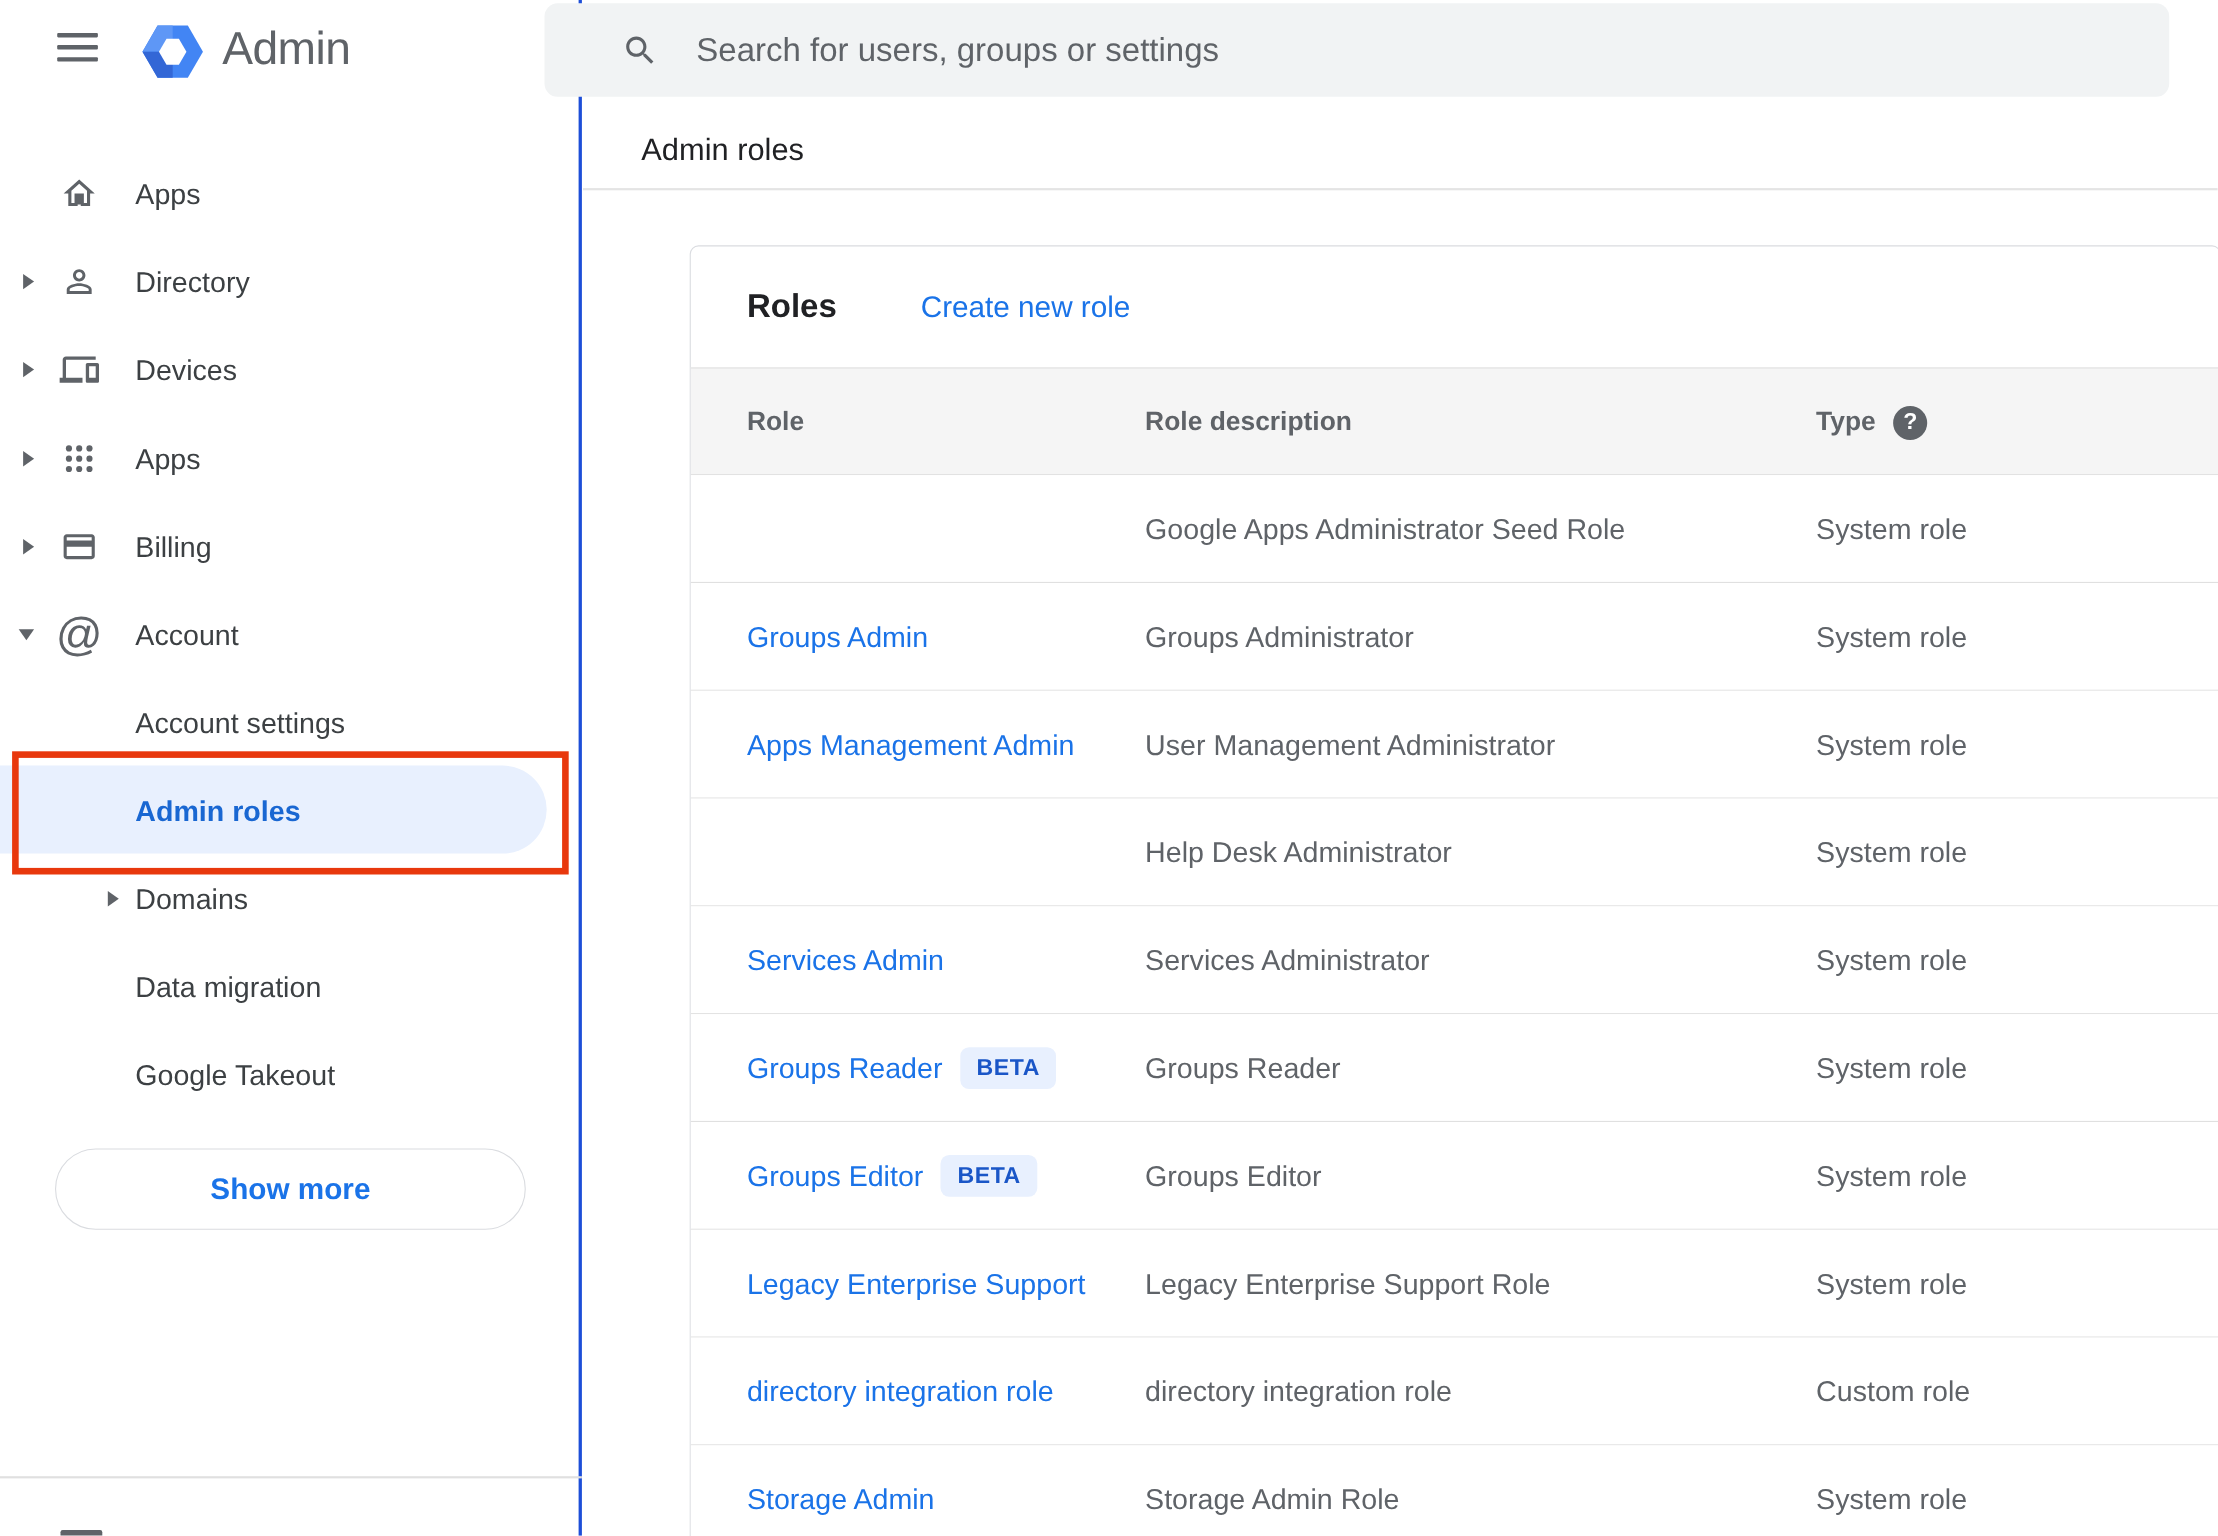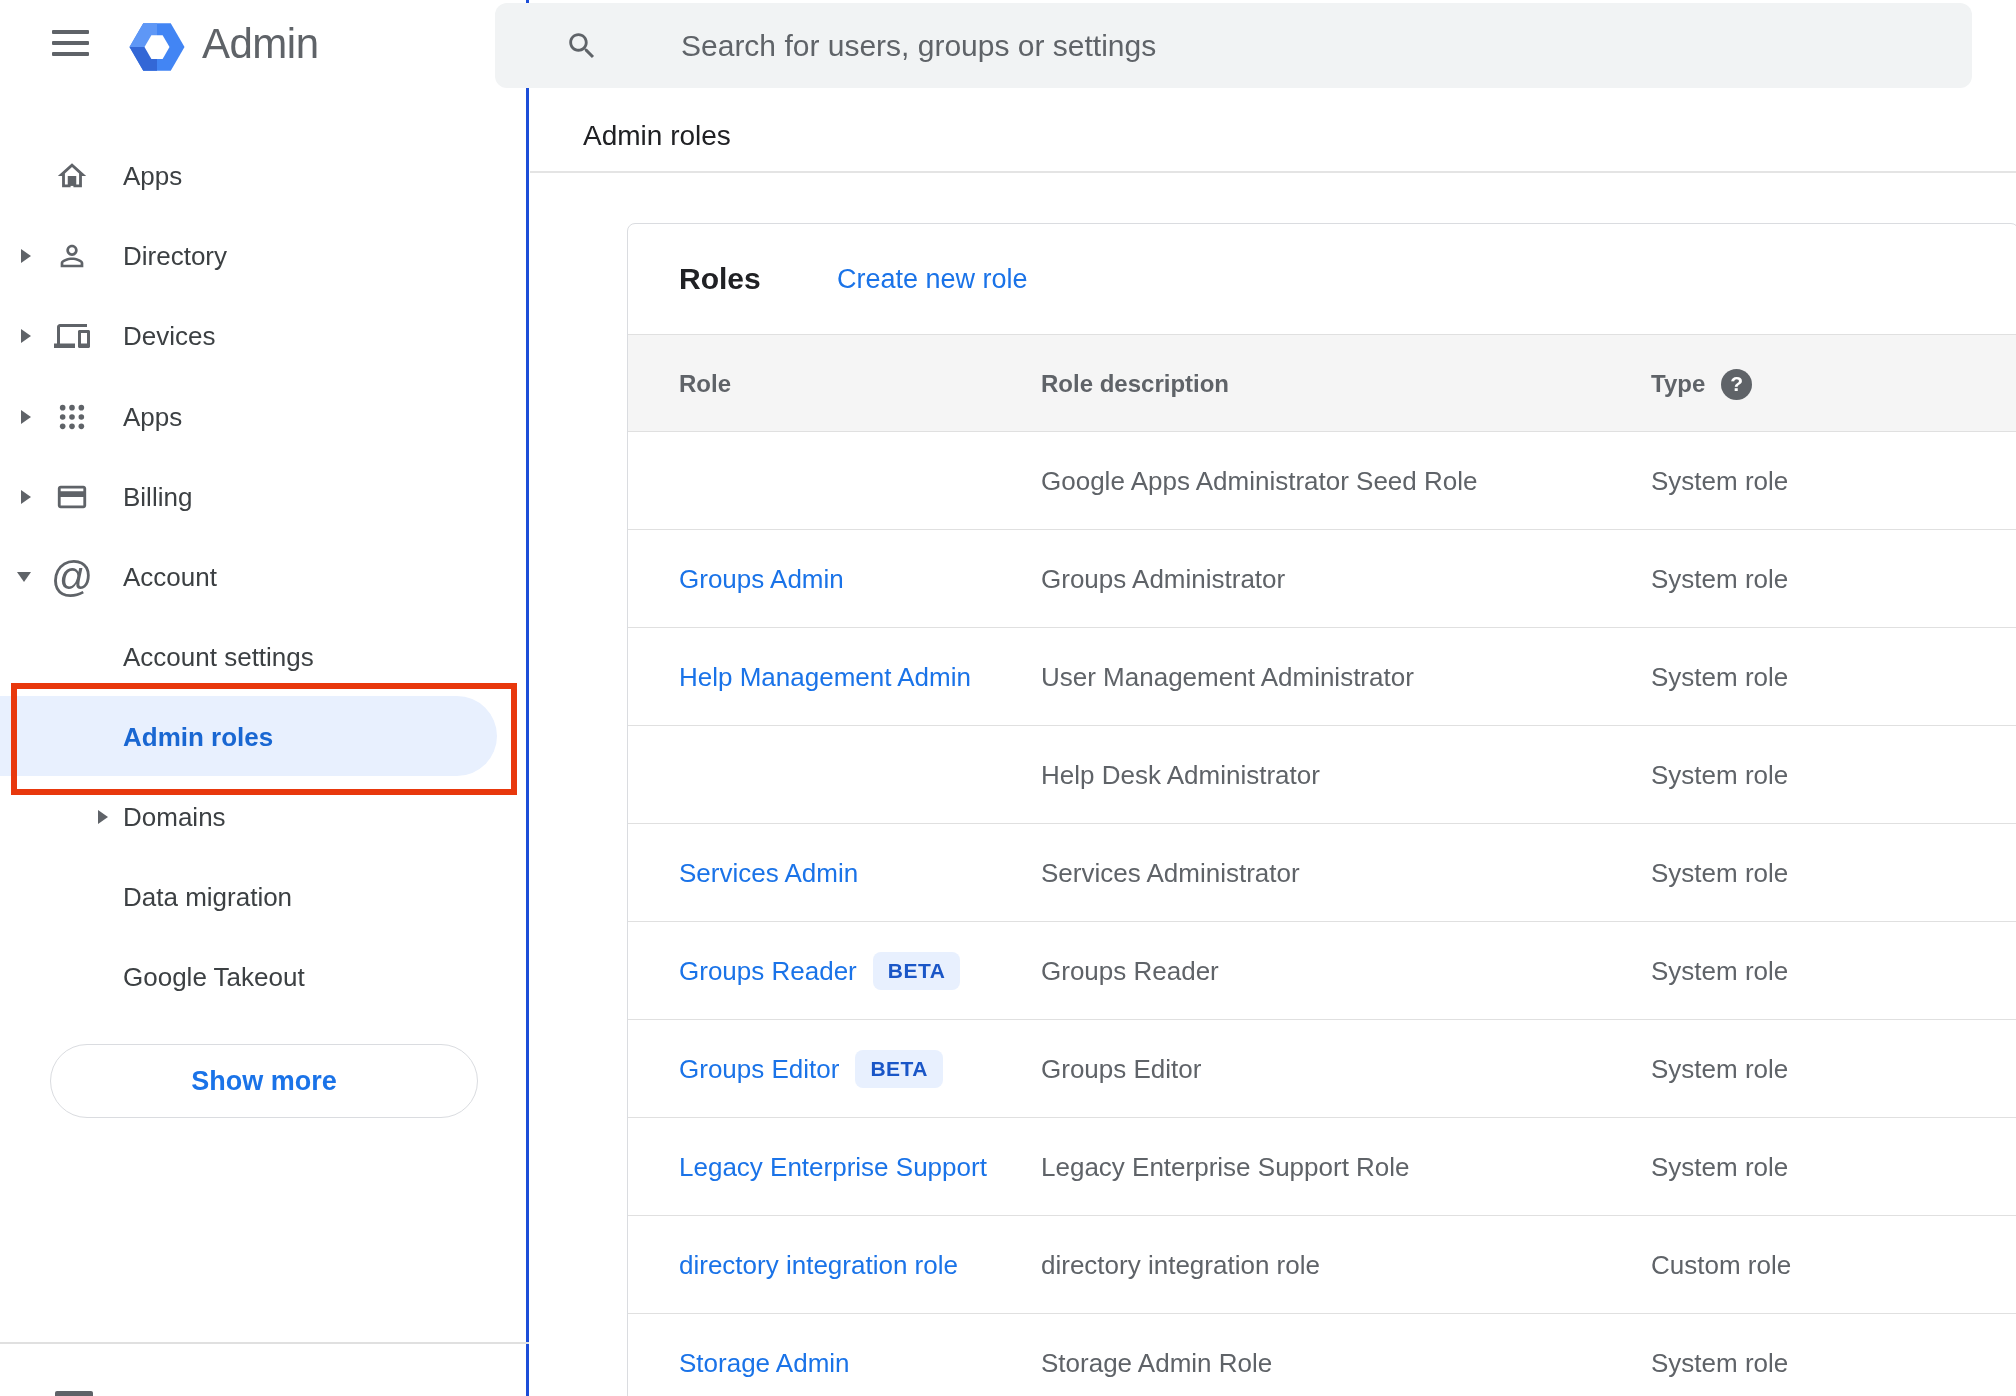--- a/index.html
+++ b/index.html
@@ -37,21 +37,21 @@
   #sidebar-bottom-divider { position:absolute; left:0; top:1342px; width:529px; height:2px; background:#e0e0e0; }
   #bottom-partial-icon { position:absolute; left:55px; top:1391px; width:38px; height:5px;
                          background:#5f6368; border-radius:2px 2px 0 0; }
 
   
   #searchbar { position:absolute; left:495px; top:3px; width:1477px; height:85px;
                background:#f1f3f4; border-radius:12px; display:flex; align-items:center; }
   #search-icon { position:absolute; left:70px; top:26px; }
   #search-input { position:absolute; left:138px; top:0; width:1300px; height:85px;
                   border:none; outline:none; background:transparent; font-size:30px;
-                  color:#3c4043; font-family:"Liberation Sans", sans-serif;margin-left:48px; }
+                  color:#3c4043; font-family:"Liberation Sans", sans-serif; }
   #search-input::placeholder { color:#5f6368; opacity:1; }
 
   #breadcrumb { position:absolute; left:583px; top:120px; font-size:28px; color:#202124; }
   #page-divider { position:absolute; left:530px; top:171px; width:1486px; height:2px; background:#e4e4e4; }
 
   
   #card { position:absolute; left:627px; top:223px; width:1392px; height:1200px;
           background:#fff; border:1px solid #dadce0; border-radius:8px 8px 0 0; }
   #card-header { position:relative; height:110px; }
   #card-title { position:absolute; left:51px; top:0; height:110px; display:flex; align-items:center;
@@ -214,21 +214,21 @@
       </div>
       <div class="trow">
         <div class="cell role col-role">
           <a href="#">Groups Admin</a>
         </div>
         <div class="cell desc col-desc">Groups Administrator</div>
         <div class="cell type col-type">System role</div>
       </div>
       <div class="trow">
         <div class="cell role col-role">
-          <a href="#">Help Management Admin</a>
+          <a href="#">Apps Management Admin</a>
         </div>
         <div class="cell desc col-desc">User Management Administrator</div>
         <div class="cell type col-type">System role</div>
       </div>
       <div class="trow">
         <div class="cell desc col-desc">Help Desk Administrator</div>
         <div class="cell type col-type">System role</div>
       </div>
       <div class="trow">
         <div class="cell role col-role">

